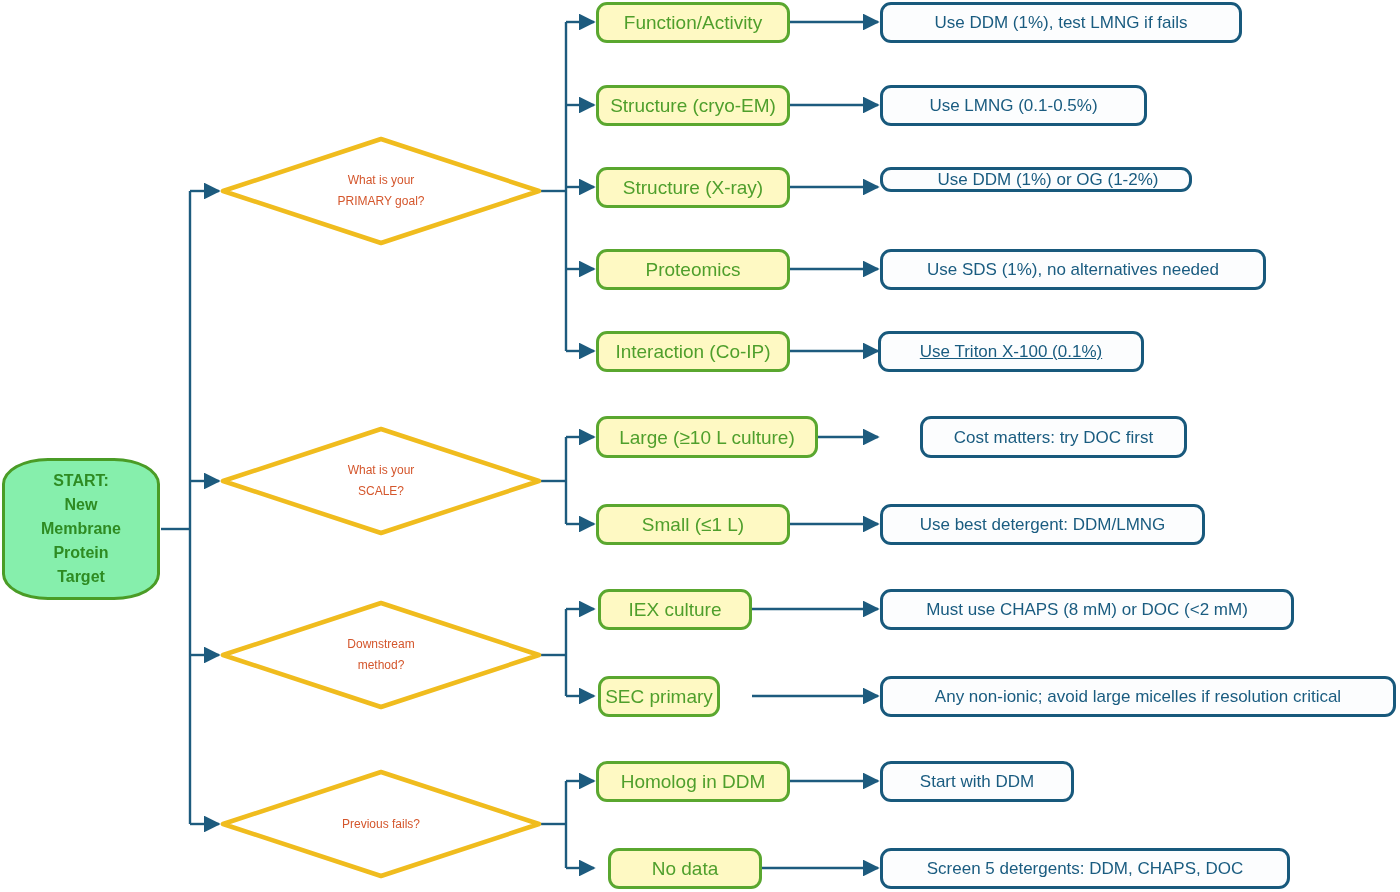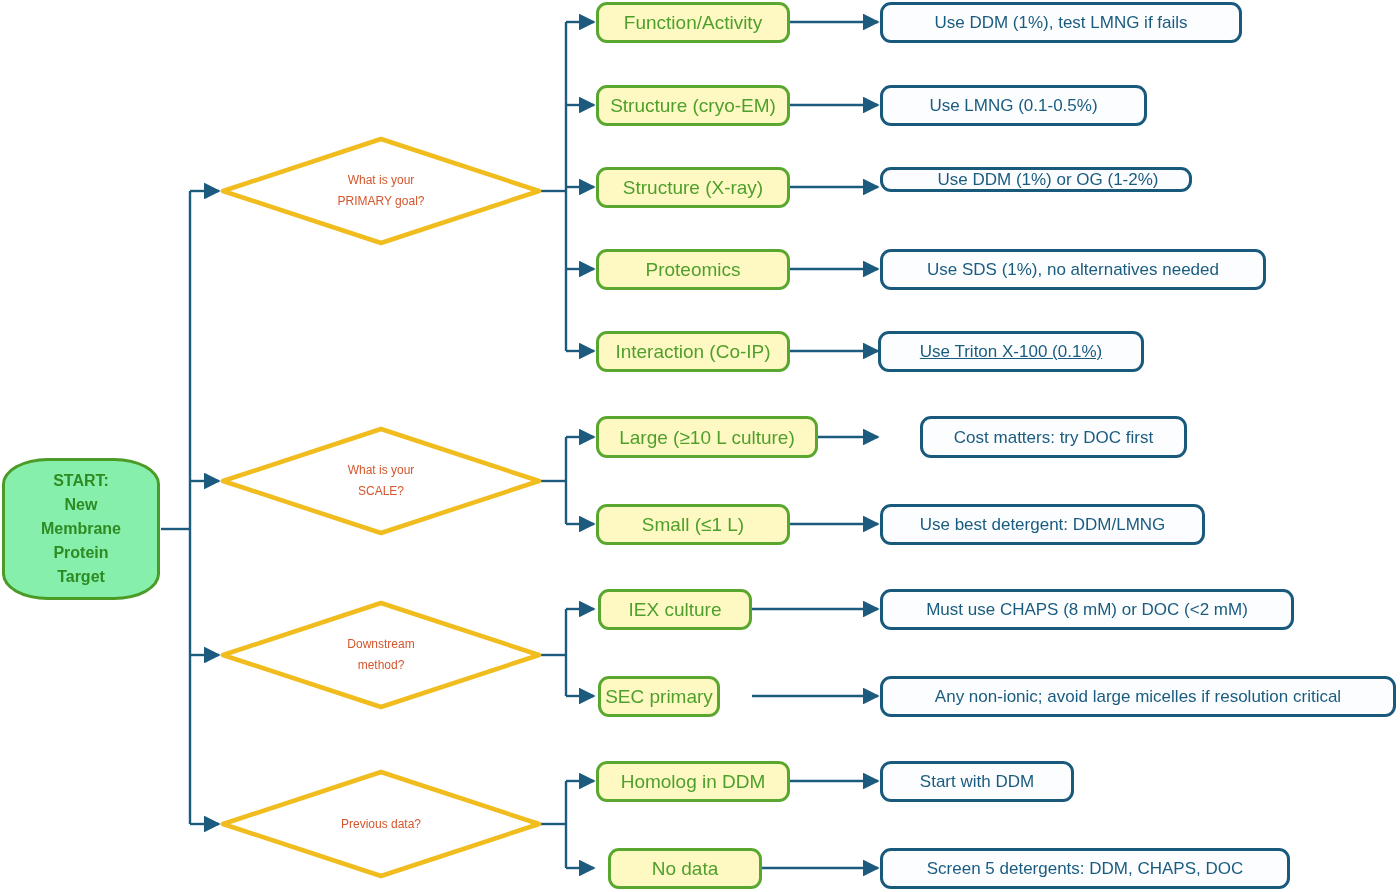--- a/index.html
+++ b/index.html
@@ -193,21 +193,21 @@
       <polygon points="161,3 319,55 161,107 3,55" fill="#ffffff" stroke="#f0bc1e" stroke-width="4.5" stroke-linejoin="round"></polygon>
     </svg>
     <div class="dlabel">Downstream
 method?</div>
   </div>
 
   <div class="diamond" style="left:220px; top:769px; width:322px; height:110px;">
     <svg width="322" height="110" viewBox="0 0 322 110" xmlns="http://www.w3.org/2000/svg">
       <polygon points="161,3 319,55 161,107 3,55" fill="#ffffff" stroke="#f0bc1e" stroke-width="4.5" stroke-linejoin="round"></polygon>
     </svg>
-    <div class="dlabel">Previous data?</div>
+    <div class="dlabel">Previous fails?</div>
   </div>
 
   <div class="opt-box" style="left:596px; top:2px; width:194px; height:41px;">Function/Activity</div>
   <div class="opt-box" style="left:596px; top:85px; width:194px; height:41px;">Structure (cryo-EM)</div>
   <div class="opt-box" style="left:596px; top:167px; width:194px; height:41px;">Structure (X-ray)</div>
   <div class="opt-box" style="left:596px; top:249px; width:194px; height:41px;">Proteomics</div>
   <div class="opt-box" style="left:596px; top:331px; width:194px; height:41px;">Interaction (Co-IP)</div>
 
   <div class="opt-box" style="left:596px; top:416px; width:222px; height:42px;">Large (≥10 L culture)</div>
   <div class="opt-box" style="left:596px; top:504px; width:194px; height:41px;">Small (≤1 L)</div>

